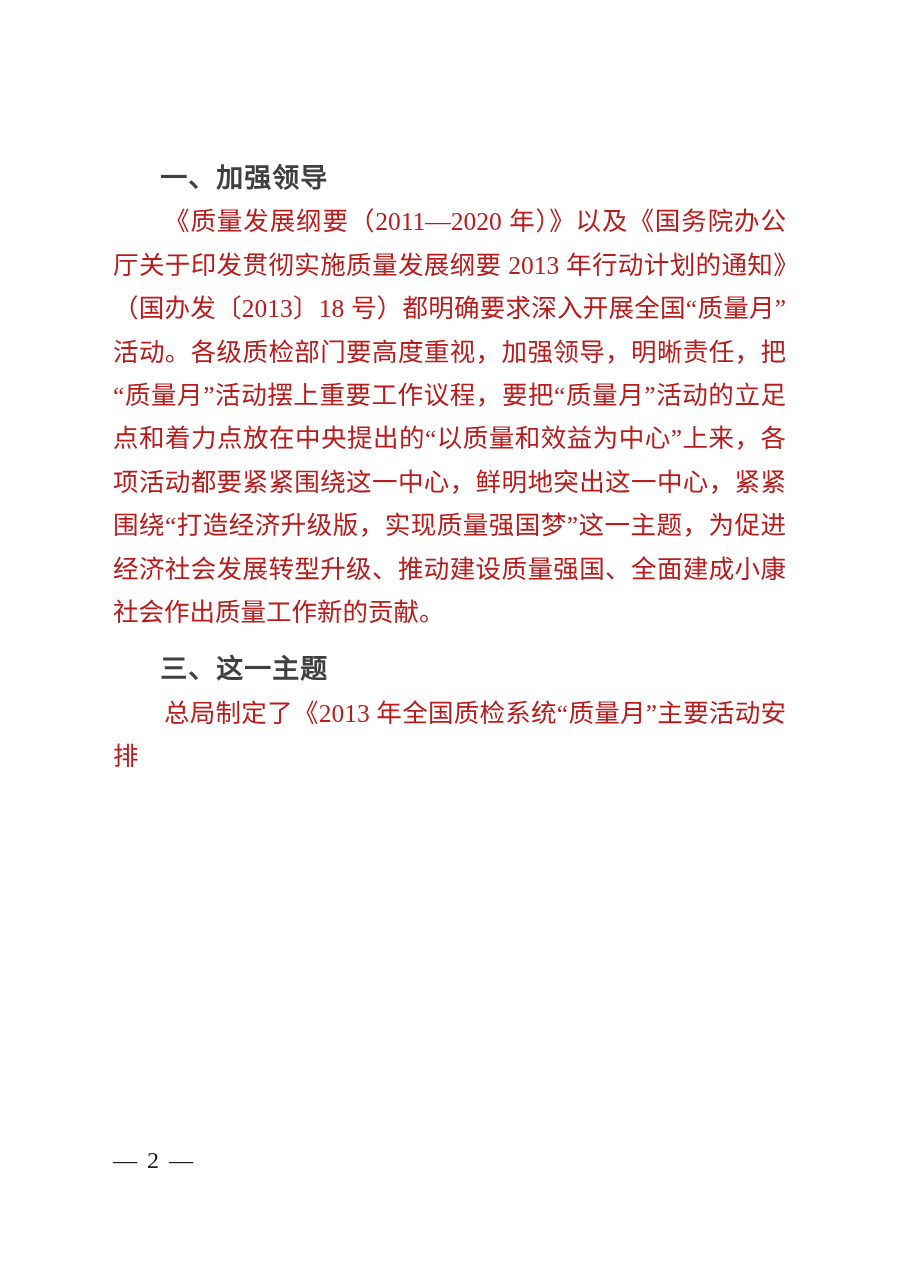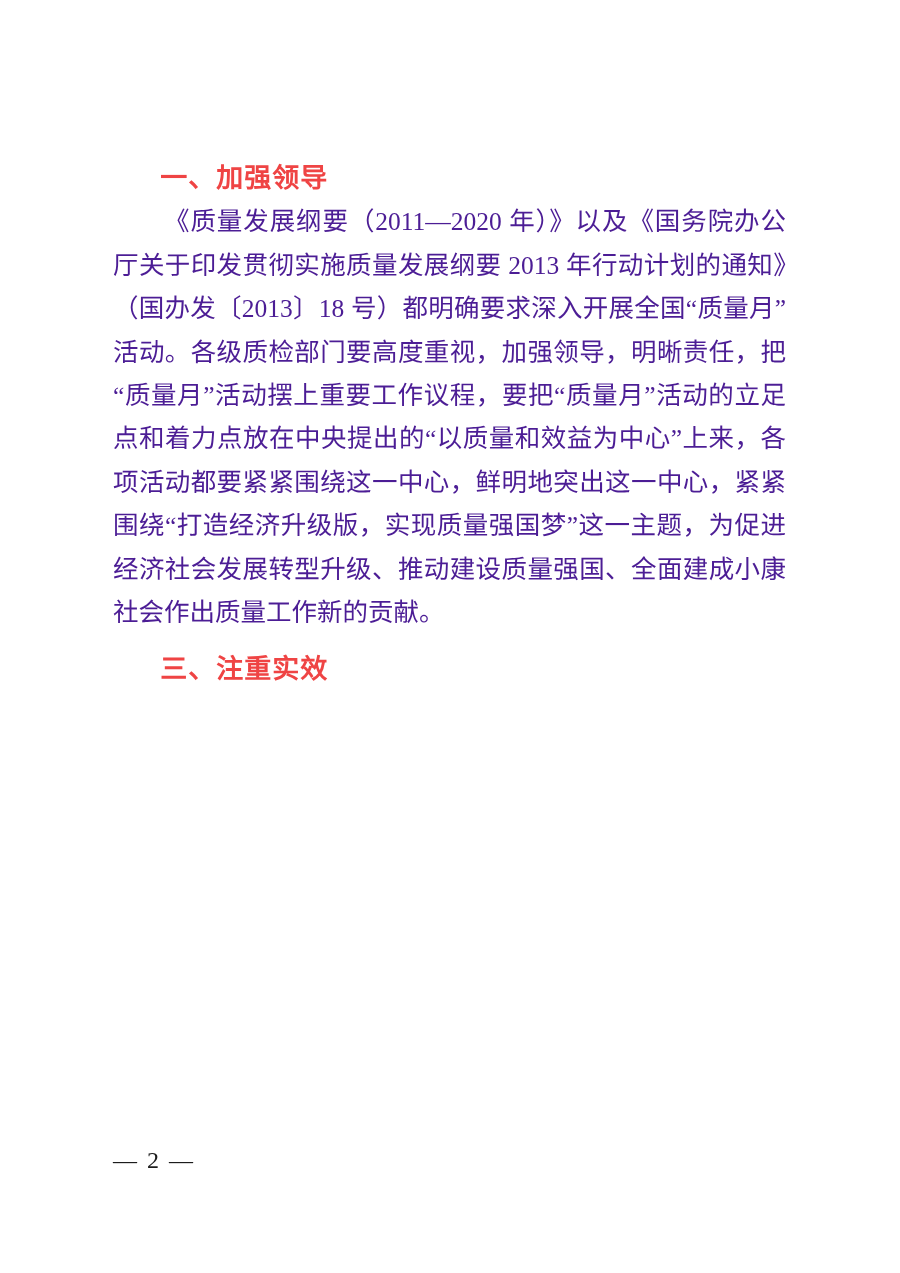--- a/index.html
+++ b/index.html
@@ -23,47 +23,48 @@
     width: 673px;
   }
   .hd {
     margin: 14px 0 0 0;
     font-family: "Liberation Sans", sans-serif;
     font-weight: 700;
     font-size: 27px;
     line-height: 43.4px;
     text-indent: 1.75em;
     letter-spacing: 1px;
-    color: #ef4444;
+    color: #404040;
   }
   .hd.first {
     margin-top: 0;
   }
   .para {
     margin: 0;
     font-family: "Liberation Serif", serif;
     font-size: 25.5px;
     line-height: 43.4px;
     text-align: justify;
     text-indent: 2em;
-    color: #4c1d95;
+    color: #b91c1c;
   }
   .footer {
     position: absolute;
     left: 113px;
     top: 1147px;
     font-family: "Liberation Serif", serif;
     font-size: 24px;
     letter-spacing: 2px;
     color: #1c1c1c;
   }
 </style>
 </head>
 <body>
 
 <div class="page">
   <div class="content">
     <h2 class="hd first">一、加强领导</h2>
     <p class="para">《质量发展纲要（2011—2020 年）》以及《国务院办公厅关于印发贯彻实施质量发展纲要 2013 年行动计划的通知》（国办发〔2013〕18 号）都明确要求深入开展全国“质量月”活动。各级质检部门要高度重视，加强领导，明晰责任，把“质量月”活动摆上重要工作议程，要把“质量月”活动的立足点和着力点放在中央提出的“以质量和效益为中心”上来，各项活动都要紧紧围绕这一中心，鲜明地突出这一中心，紧紧围绕“打造经济升级版，实现质量强国梦”这一主题，为促进经济社会发展转型升级、推动建设质量强国、全面建成小康社会作出质量工作新的贡献。</p>
-    <h2 class="hd">三、注重实效</h2>
+    <h2 class="hd">三、这一主题</h2>
+    <p class="para">总局制定了《2013 年全国质检系统“质量月”主要活动安排</p>
   </div>
   <div class="footer">— 2 —</div>
 </div>
 
 </body></html>

